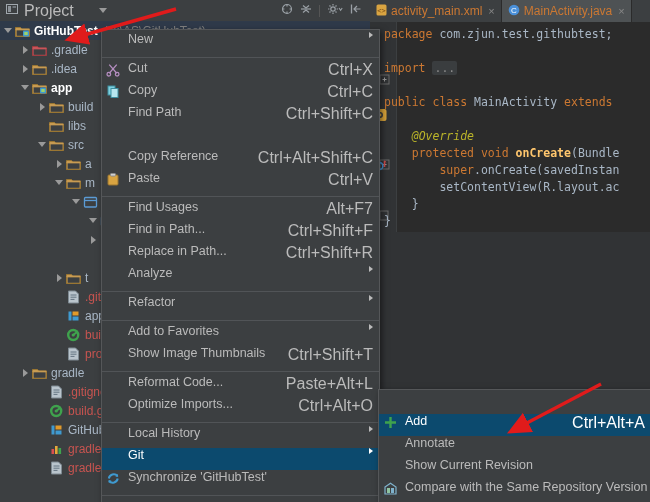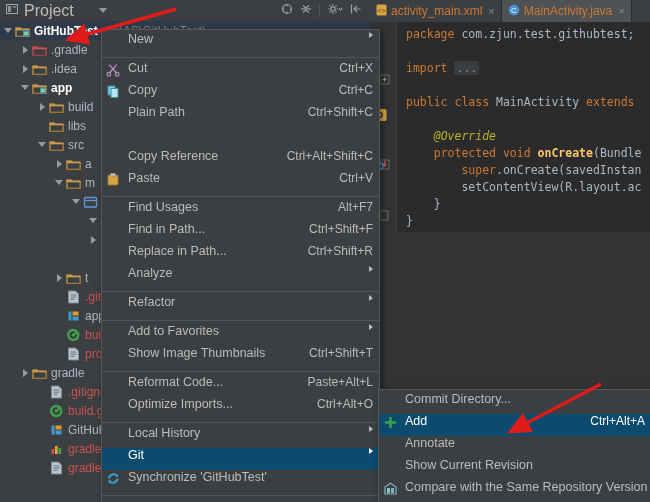--- a/index.html
+++ b/index.html
@@ -74,21 +74,21 @@
   .etab .x { color: #888; font-size: 11px; margin-left: 2px; }
   .editor-body {
     position: absolute; left: 370px; top: 22px; width: 280px; height: 480px;
     background: #2b2b2b;
   }
   .gutter {
     position: absolute; left: 0; top: 0; width: 26px; height: 100%;
     background: #313335; border-right: 1px solid #3c3f41;
   }
   .code {
-    position: absolute; left: 36px; top: 4px; right: 0;
+    position: absolute; left: 14px; top: 4px; right: 0;
     font-family: "DejaVu Sans Mono", monospace; font-size: 11.5px;
     line-height: 17px; white-space: pre; color: #a9b7c6;
   }
   .kw { color: #cc7832; }
   .fold { color: #8a8a8a; background:#3a3d3f; padding:0 2px; border-radius:2px;}
   .ann { color: #bbb529; font-style: italic; }
   .mth { color: #ffc66d; font-weight: bold; }
   .editor-bottom {
     position: absolute; left: 370px; top: 232px; width: 280px; height: 270px;
     background: #313335;
@@ -103,21 +103,21 @@
   }
   .mi {
     position: relative; display: flex; align-items: flex-start;
     height: 22px; padding: 0 6px 0 0; font-size: 12.5px; color: #bbbbbb;
     white-space: nowrap;
   }
   .mi.sel { background: #0c4a6e; color: #ffffff; }
   .mi .mic { width: 22px; height: 16px; flex: 0 0 auto;
              display: flex; align-items: center; justify-content: center; }
   .mi .mlabel { flex: 1 1 auto; padding-left: 4px; }
-  .mi .mkey { color: #bbbbbb; font-size: 12px; padding-left: 18px; }
+  .mi .mkey { color: #bbbbbb; font-size: 16px; padding-left: 18px; }
   .mi.sel .mkey { color: #ffffff; }
   .mi .sub {
     width: 0; height: 0; margin-left: 6px;
     border-left: 4px solid #bbbbbb;
     border-top: 3px solid transparent; border-bottom: 3px solid transparent;
   }
   .mi.sel .sub { border-left-color: #ffffff; }
   .msep { height: 1px; background: #515457; margin: 3px 0; }
 
   
@@ -486,21 +486,21 @@
             <svg width="15" height="15" viewBox="0 0 15 14">
               <rect x="2" y="1.5" width="7" height="9" fill="#7fd0e0" stroke="#3d8fa0"></rect>
               <rect x="5" y="4" width="7" height="9" fill="#b8e6ef" stroke="#3d8fa0"></rect>
             </svg>
           </span>
           <span class="mlabel">Copy</span>
           <span class="mkey">Ctrl+C</span>
         </div>
         <div class="mi">
           <span class="mic"></span>
-          <span class="mlabel">Plain Path</span>
+          <span class="mlabel">Find Path</span>
           <span class="mkey">Ctrl+Shift+C</span>
         </div>
         <div class="mi">
           <span class="mic"></span>
         </div>
         <div class="mi">
           <span class="mic"></span>
           <span class="mlabel">Copy Reference</span>
           <span class="mkey">Ctrl+Alt+Shift+C</span>
         </div>
@@ -587,21 +587,20 @@
         </div>
         <div class="msep"></div>
         <div class="mi"></div>
       </div>
   </div>
 
   <div class="sub-menu">
     <div id="sub-host">
         <div class="mi">
           <span class="mic"></span>
-          <span class="mlabel">Commit Directory...</span>
         </div>
         <div class="mi sel">
           <span class="mic">
             <svg width="15" height="15" viewBox="0 0 15 14">
               <path d="M7.5 1.5v11M2 7h11" stroke="#3fa34d" stroke-width="2.4"></path>
             </svg>
           </span>
           <span class="mlabel">Add</span>
           <span class="mkey">Ctrl+Alt+A</span>
         </div>

